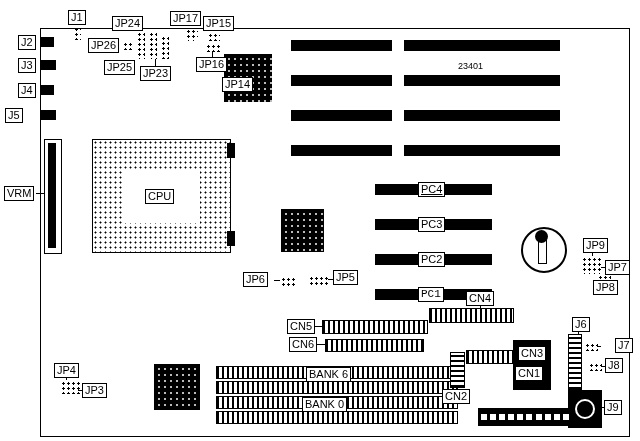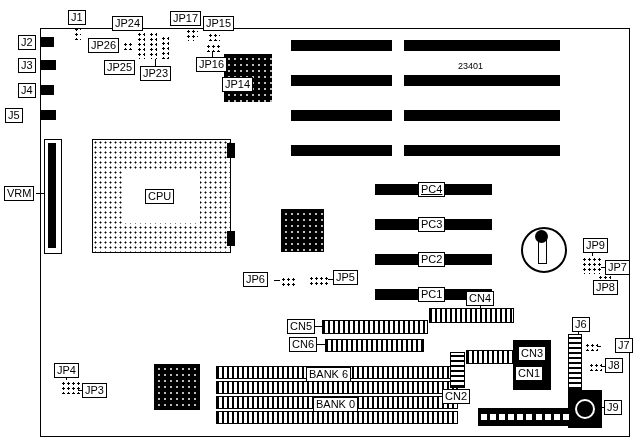--- a/index.html
+++ b/index.html
@@ -51,21 +51,21 @@
 
   <div class="small-num" style="left:458px;top:61px;">23401</div>
 
   <div class="bar" style="left:375px;top:184px;width:117px;height:11px;"></div>
   <div class="lbl" style="left:418px;top:182px;text-decoration:underline;">PC4</div>
   <div class="bar" style="left:375px;top:219px;width:117px;height:11px;"></div>
   <div class="lbl" style="left:418px;top:217px;">PC3</div>
   <div class="bar" style="left:375px;top:254px;width:117px;height:11px;"></div>
   <div class="lbl" style="left:418px;top:252px;">PC2</div>
   <div class="bar" style="left:375px;top:289px;width:117px;height:11px;"></div>
-  <div class="lbl" style="left:418px;top:287px;">PC1</div>
+  <div class="lbl" style="left:418px;top:287px;font-family:Liberation Mono, monospace;">PC1</div>
 
   <div class="socket" style="left:92px;top:139px;width:137px;height:112px;"></div>
   <div class="socket-inner" style="left:122px;top:171px;width:78px;height:52px;"></div>
   <div class="bar" style="left:227px;top:143px;width:8px;height:15px;"></div>
   <div class="bar" style="left:227px;top:231px;width:8px;height:15px;"></div>
   <div class="lbl" style="left:145px;top:189px;">CPU</div>
 
   <div class="outline" style="left:44px;top:139px;width:16px;height:113px;"></div>
   <div class="bar" style="left:48px;top:143px;width:8px;height:105px;"></div>
   <div class="lbl" style="left:4px;top:186px;">VRM</div>
@@ -134,21 +134,21 @@
   <div class="stripes-h" style="left:322px;top:320px;width:104px;height:12px;"></div>
   <div class="lbl" style="left:289px;top:337px;">CN6</div>
   <div class="hline" style="left:316px;top:344px;width:9px;"></div>
   <div class="stripes-h" style="left:325px;top:339px;width:97px;height:11px;"></div>
 
   <div class="stripes-h" style="left:216px;top:366px;width:240px;height:11px;"></div>
   <div class="stripes-h" style="left:216px;top:381px;width:240px;height:11px;"></div>
   <div class="stripes-h" style="left:216px;top:396px;width:240px;height:11px;"></div>
   <div class="stripes-h" style="left:216px;top:411px;width:240px;height:11px;"></div>
   <div class="lbl" style="left:306px;top:367px;">BANK 6</div>
-  <div class="lbl" style="left:313px;top:397px;">BANK 0</div>
+  <div class="lbl" style="left:302px;top:397px;">BANK 0</div>
 
   <div class="lbl" style="left:54px;top:363px;">JP4</div>
   <div class="vline" style="left:66px;top:377px;height:3px;"></div>
   <div class="pins" style="left:60px;top:380px;width:20px;height:14px;"></div>
   <div class="hline" style="left:78px;top:390px;width:4px;"></div>
   <div class="lbl" style="left:82px;top:383px;">JP3</div>
 
   <div class="stripes-v" style="left:450px;top:352px;width:13px;height:34px;"></div>
   <div class="vline" style="left:456px;top:386px;height:3px;"></div>
   <div class="lbl" style="left:442px;top:389px;">CN2</div>

